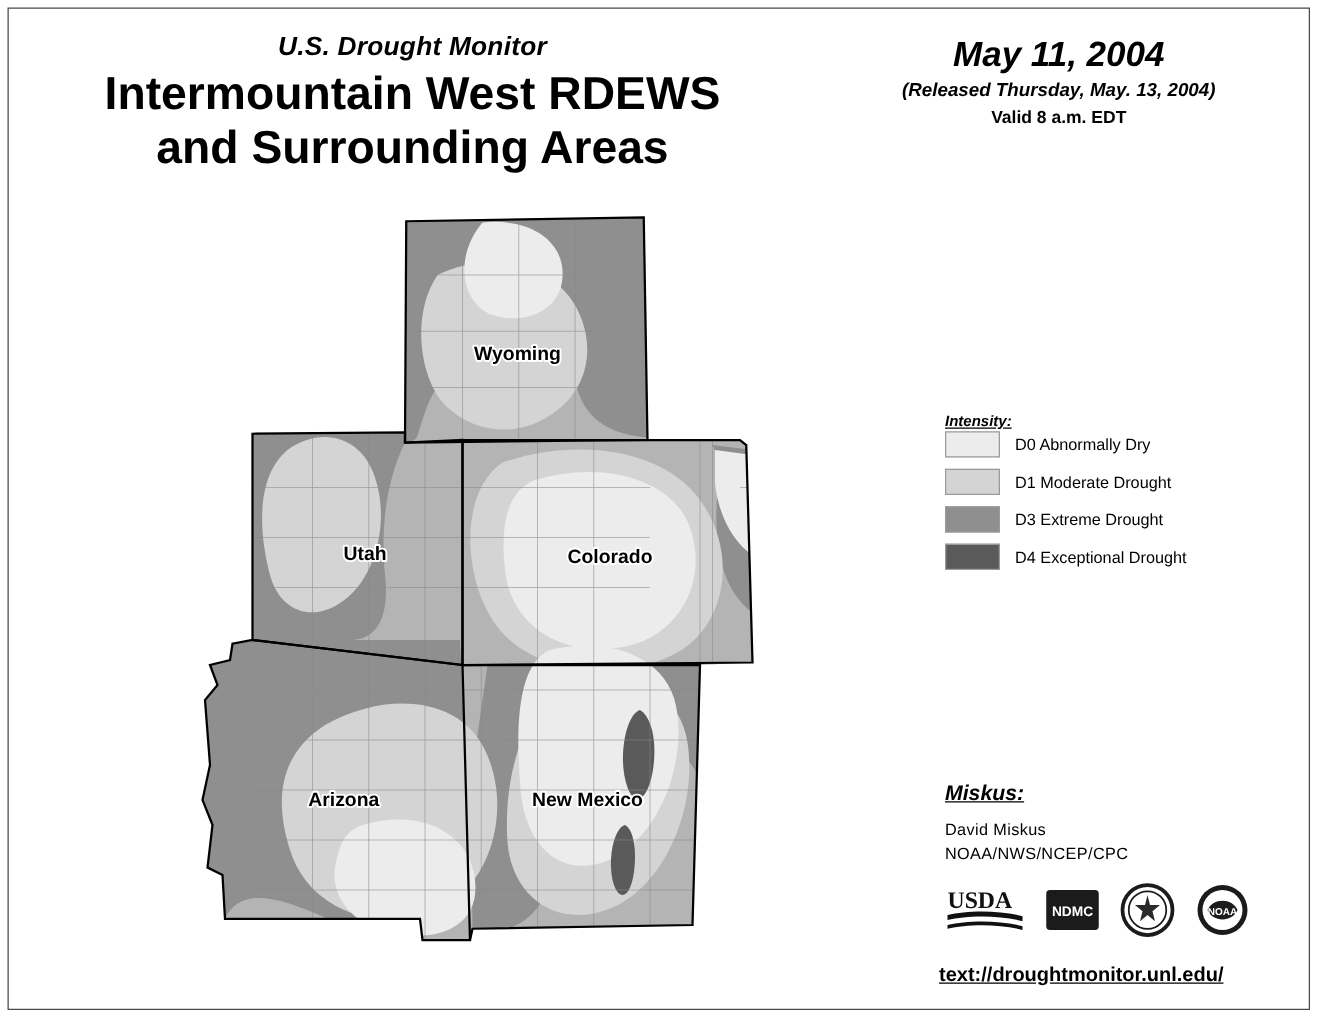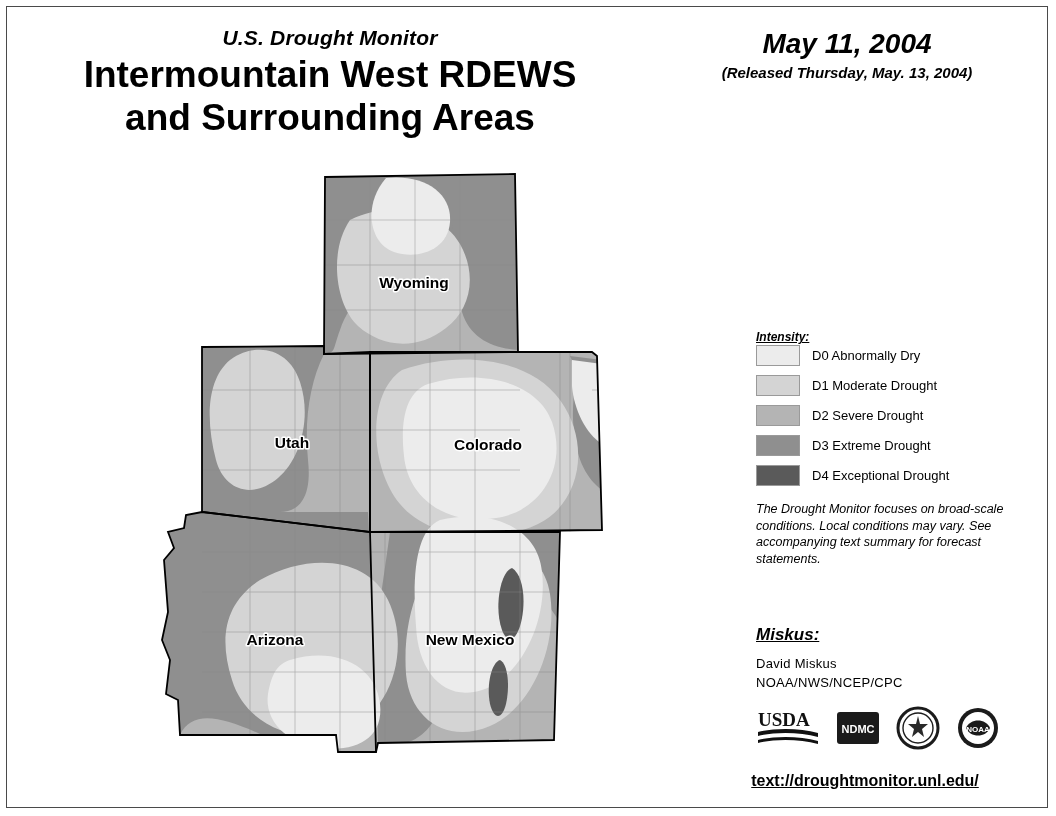--- a/index.html
+++ b/index.html
@@ -173,20 +173,21 @@
   <div id="subtitle-small">U.S. Drought Monitor</div>
   <div id="main-title">
     <div>Intermountain West RDEWS</div>
     <div>and Surrounding Areas</div>
   </div>
 </div>
 
 <div id="date-block">
   <div id="date-main">May 11, 2004</div>
   <div id="date-released">(Released Thursday, May. 13, 2004)</div>
+  <div id="date-valid">Valid 8 a.m. EDT</div>
 </div>
 
 <div id="map-area">
   <svg width="580" height="620" viewBox="0 0 580 620" xmlns="http://www.w3.org/2000/svg">
     <defs>
 
       <clipPath id="clip-region">
         <path d="M185,17 L375,14 L378,192 L452,192 L457,196 L462,370 L420,372
                  L414,580 L238,583 L236,592 L198,592 L196,575 L40,575 L38,540
                  L26,534 L30,500 L22,480 L28,452 L24,400 L34,388 L28,372
@@ -283,33 +284,28 @@
 
   <div class="legend-row">
     <div class="legend-swatch" style="background:#ececec"></div>
     <div class="legend-label">D0 Abnormally Dry</div>
   </div>
   <div class="legend-row">
     <div class="legend-swatch" style="background:#d4d4d4"></div>
     <div class="legend-label">D1 Moderate Drought</div>
   </div>
   <div class="legend-row">
-    <div class="legend-swatch" style="background:#b4b4b4"></div>
-    <div class="legend-label">D2 Severe Drought</div>
-  </div>
-  <div class="legend-row">
     <div class="legend-swatch" style="background:#8f8f8f"></div>
     <div class="legend-label">D3 Extreme Drought</div>
   </div>
   <div class="legend-row">
     <div class="legend-swatch" style="background:#5a5a5a"></div>
     <div class="legend-label">D4 Exceptional Drought</div>
   </div>
 
-  <div id="legend-note">The Drought Monitor focuses on broad-scale conditions. Local conditions may vary. See accompanying text summary for forecast statements.</div>
 </div>
 
 <div id="author-block">
   <div id="author-title">Miskus:</div>
   <div id="author-name">David Miskus</div>
   <div id="author-org">NOAA/NWS/NCEP/CPC</div>
 </div>
 
 <div id="logos">
 

